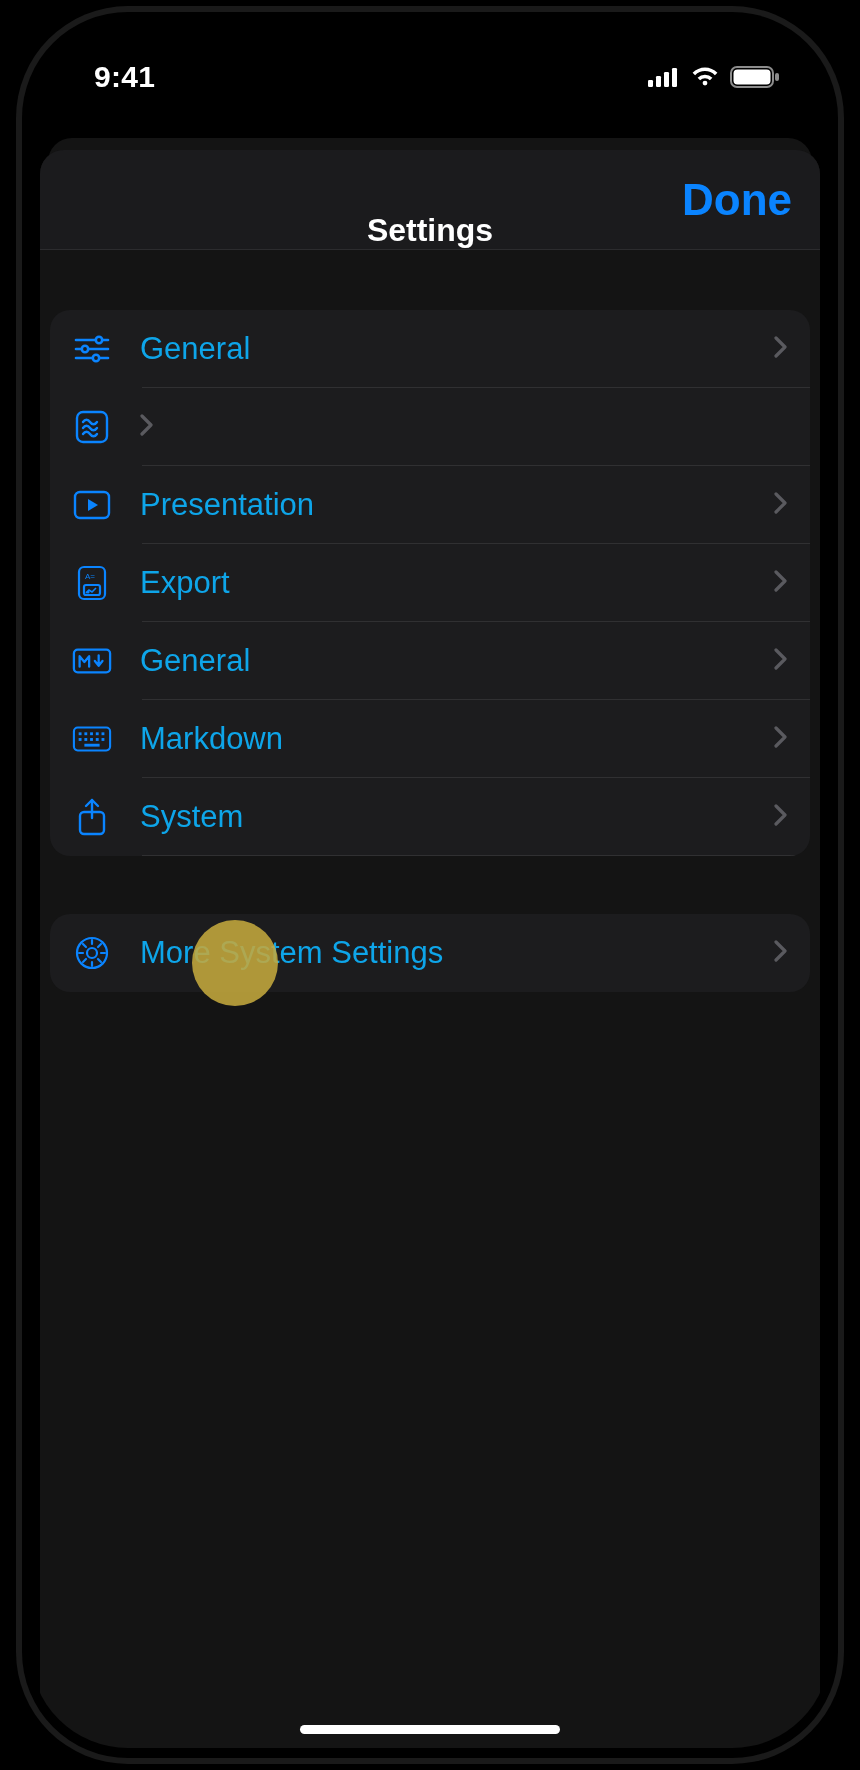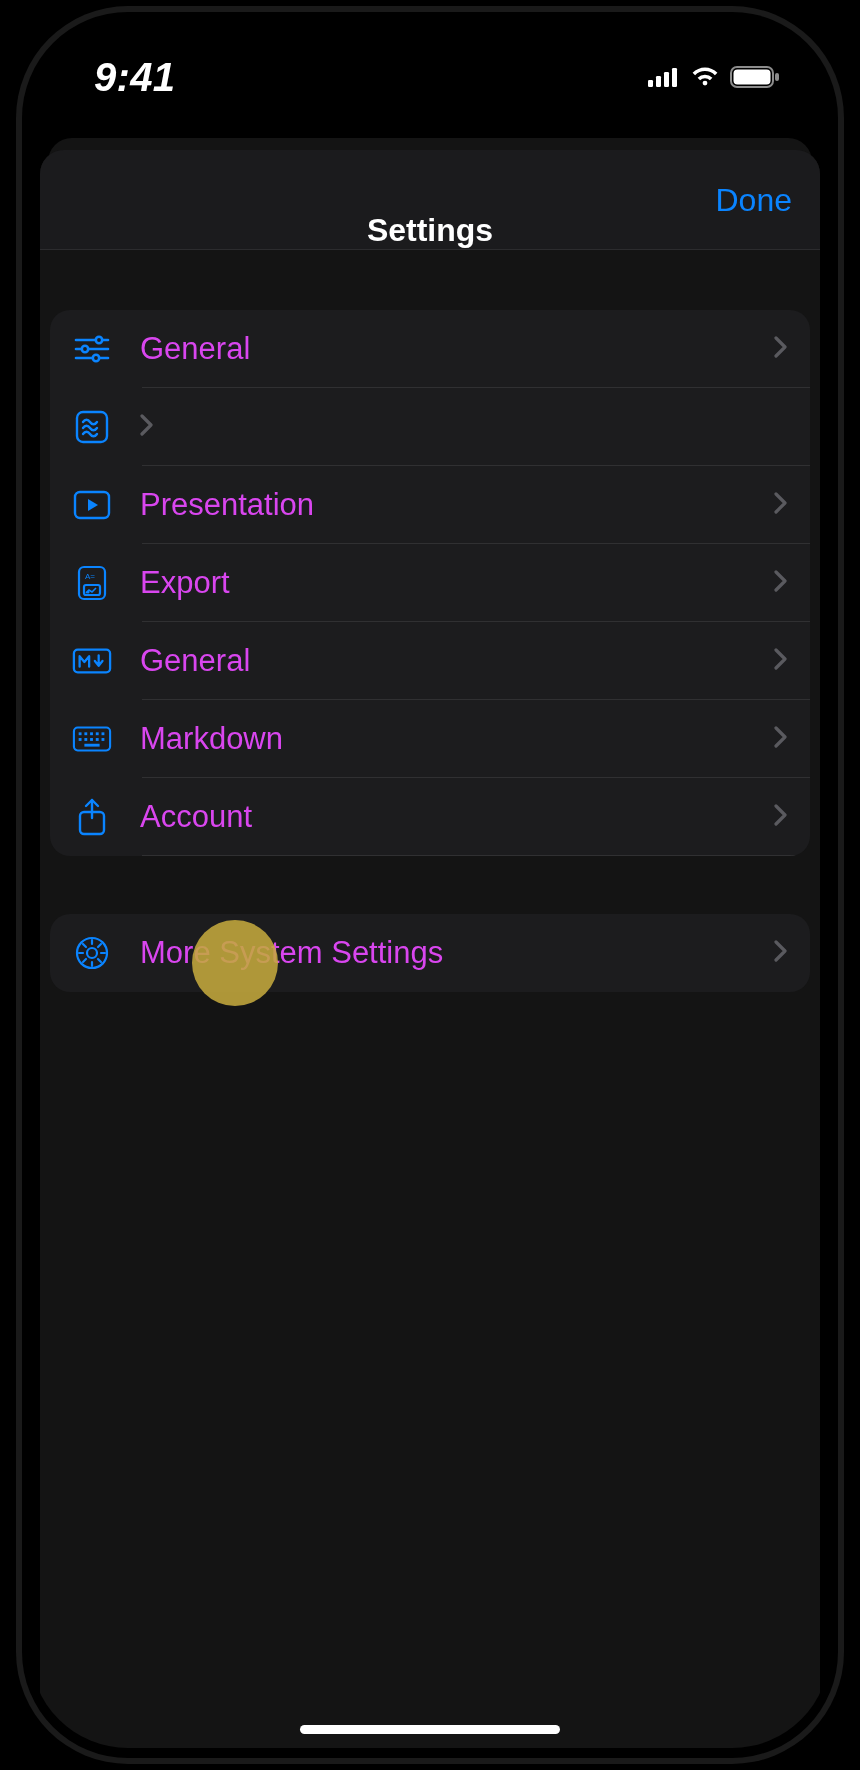--- a/index.html
+++ b/index.html
@@ -28,24 +28,23 @@
   }
   .status-bar {
     height: 92px;
     display: flex;
     align-items: center;
     justify-content: space-between;
     padding: 18px 50px 0 64px;
     color: #fff;
   }
   .status-time {
-    font-size: 40px;
+    font-size: 30px;
     font-weight: 600;
     letter-spacing: 0.3px;
-    font-style: italic;
   }
   .status-right {
     display: flex;
     align-items: center;
     gap: 10px;
   }
   .status-right svg { display: block; }
   .sheet-back {
     position: absolute;
     top: 116px; left: 18px; right: 18px;
@@ -73,22 +72,22 @@
     color: #fff;
     font-size: 32px;
     font-weight: 600;
   }
   .nav-done {
     position: absolute;
     right: 28px;
     top: 50%;
     transform: translateY(-50%);
     color: #0a84ff;
-    font-size: 32px;
-    font-weight: 400;
+    font-size: 44px;
+    font-weight: 700;
   }
   .content {
     padding: 60px 10px 0 10px;
   }
   .group {
     background: #1c1c1e;
     border-radius: 20px;
     overflow: hidden;
     margin-bottom: 58px;
   }
@@ -101,21 +100,21 @@
     cursor: pointer;
   }
   .row .icon {
     width: 40px;
     display: flex;
     align-items: center;
     justify-content: center;
     margin-right: 28px;
   }
   .row .label {
-    color: #d946ef;
+    color: #0ea5e9;
     font-size: 31px;
     font-weight: 400;
     flex: 1;
   }
   .row .chevron {
     color: #5a5a5f;
   }
   .sep {
     position: absolute;
     left: 92px; right: 0; bottom: 0;
@@ -311,21 +310,21 @@
           </div>
 
           <div class="row">
             <span class="icon">
               <svg width="30" height="38" viewBox="0 0 30 38" stroke="#0a84ff" stroke-width="2.4" fill="none" stroke-linecap="round" stroke-linejoin="round">
                   <path d="M15 2v18"></path>
                   <path d="M9 8l6-6 6 6"></path>
                   <rect x="3" y="14" width="24" height="22" rx="4"></rect>
                 </svg>
             </span>
-            <span class="label">Account</span>
+            <span class="label">System</span>
             <span class="chevron">
               <svg width="14" height="24" viewBox="0 0 14 24" fill="none" stroke="#5a5a5f" stroke-width="3.2" stroke-linecap="round" stroke-linejoin="round">
                   <polyline points="2,3 11,12 2,21"></polyline>
                 </svg>
             </span>
             <div class="sep"></div>
           </div>
 
 
         </div>

